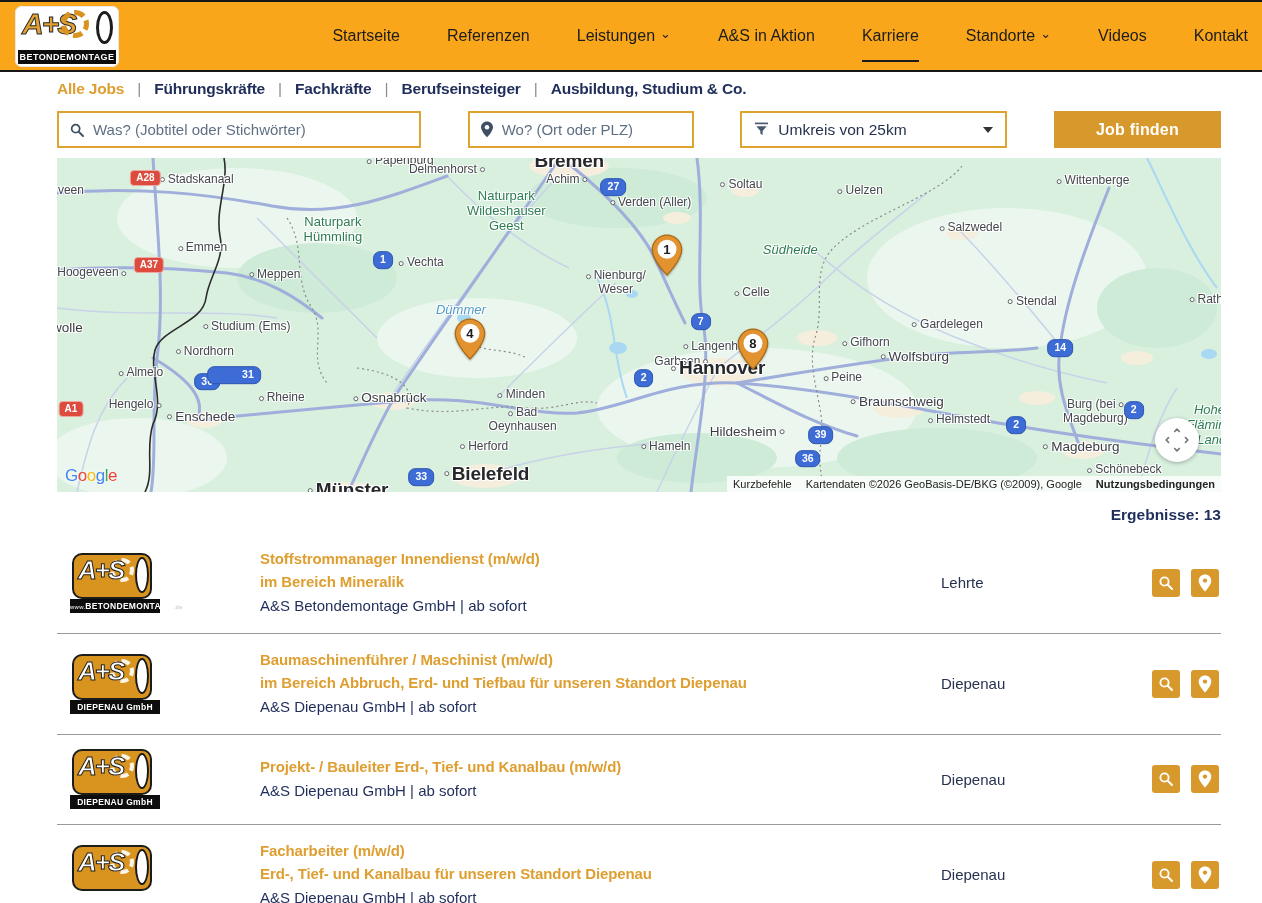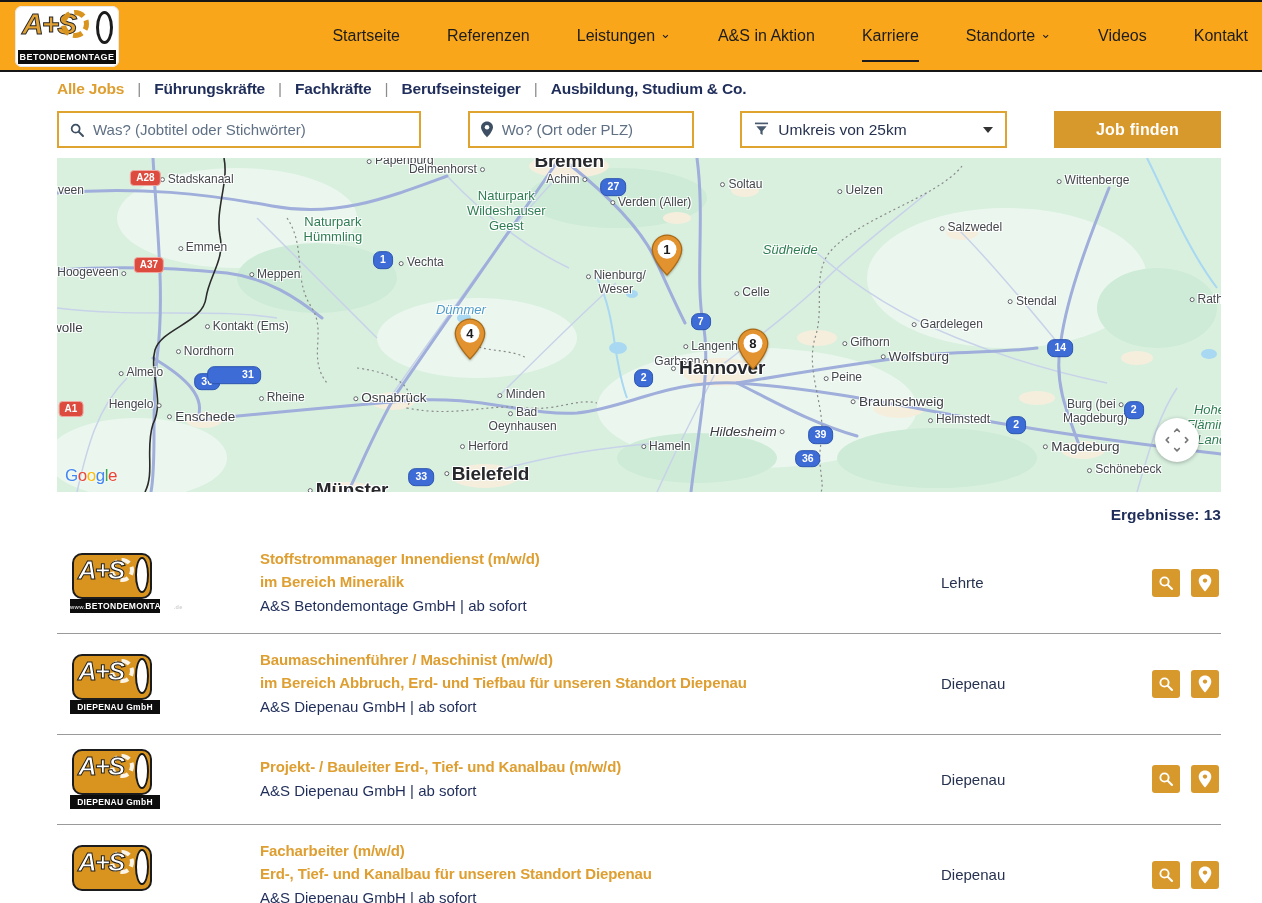--- a/index.html
+++ b/index.html
@@ -373,21 +373,21 @@
         </div>
         <div class="mlabel city sm" style="left: 76.5%; top: 50%;">
           <div class="mline">
             <span class="mdot"></span>
             <span>Gardelegen</span>
           </div>
         </div>
         <div class="mlabel city sm" style="left: 16.3%; top: 50.5%;">
           <div class="mline">
             <span class="mdot"></span>
-            <span>Kontakt (Ems)</span>
+            <span>Studium (Ems)</span>
           </div>
         </div>
         <div class="mlabel city md" style="left: 0.9%; top: 51%;">
           <div class="mline">
             <span>wolle</span>
           </div>
         </div>
         <div class="mlabel city sm" style="left: 12.7%; top: 58%;">
           <div class="mline">
             <span class="mdot"></span>
@@ -519,21 +519,21 @@
             <span class="mdot"></span>
             <span>Magdeburg</span>
           </div>
         </div>
         <div class="mlabel city sm" style="left: 91.7%; top: 93.5%;">
           <div class="mline">
             <span class="mdot"></span>
             <span>Schönebeck</span>
           </div>
         </div>
-        <div class="mlabel city md" style="left: 59.3%; top: 82%; font-style: italic;">
+        <div class="mlabel city md" style="left: 59.3%; top: 82%;">
           <div class="mline">
             <span>Hildesheim</span>
             <span class="mdot"></span>
           </div>
         </div>
         <div class="mlabel city sm" style="left: 52.3%; top: 86.5%;">
           <div class="mline">
             <span class="mdot"></span>
             <span>Hameln</span>
           </div>
@@ -599,20 +599,25 @@
             <circle cx="15" cy="14.5" r="9" fill="#fff"></circle>
             <text x="15" y="19" text-anchor="middle" font-size="12.5" font-weight="bold" fill="#1c1c1c">4</text>
           </svg></div>
         <div class="marker" style="left: 59.8%; top: 63.5%;"><svg width="32" height="42" viewBox="0 0 30 40">
             <path d="M15 1 C7.3 1 1 7.3 1 15 c0 10 14 24 14 24 s14-14 14-24 C29 7.3 22.7 1 15 1Z" fill="#E2922F" stroke="#A86A14" stroke-width="1.2"></path>
             <circle cx="15" cy="14.5" r="9" fill="#fff"></circle>
             <text x="15" y="19" text-anchor="middle" font-size="12.5" font-weight="bold" fill="#1c1c1c">8</text>
           </svg></div>
       </div>
     <div class="gmap-logo" id="glogo"><span style="color: rgb(66, 133, 244);">G</span><span style="color: rgb(234, 67, 53);">o</span><span style="color: rgb(251, 188, 5);">o</span><span style="color: rgb(66, 133, 244);">g</span><span style="color: rgb(52, 168, 83);">l</span><span style="color: rgb(234, 67, 53);">e</span></div>
+    <div class="map-attr">
+      <span class="lnk">Kurzbefehle</span>
+      <span>Kartendaten ©2026 GeoBasis-DE/BKG (©2009), Google</span>
+      <span class="lnk bold">Nutzungsbedingungen</span>
+    </div>
     <div class="pan">
       <svg width="34" height="34" viewBox="0 0 44 44">
         <path d="M19 11l3-3 3 3 M19 33l3 3 3-3 M11 19l-3 3 3 3 M33 19l3 3-3 3" stroke="#777" stroke-width="2.2" fill="none" stroke-linecap="round" stroke-linejoin="round"></path>
       </svg>
     </div>
   </div>
 
   <div class="results">Ergebnisse: 13</div>
 
   <ul id="job-list">

